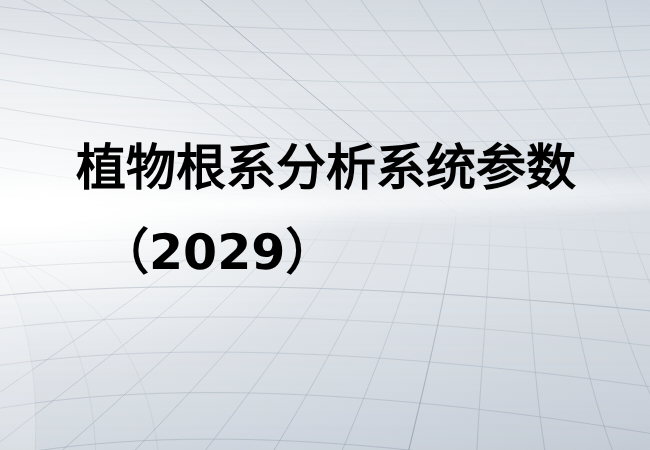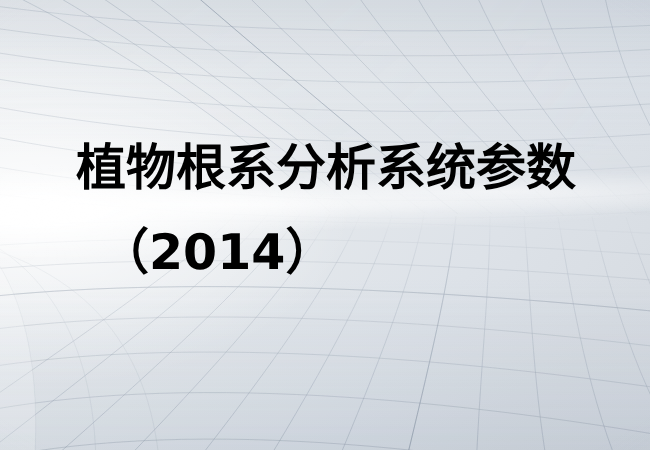--- a/index.html
+++ b/index.html
@@ -230,16 +230,16 @@
   </div>
 
   <div class="bg-layer" id="bg-shade"></div>
 
   <div class="bg-layer" id="bg-sweep"></div>
 
   <div class="bg-layer" id="bg-vignette"></div>
 
   <div id="title-block">
     <div class="title-line" id="title-line-1">植物根系分析系统参数</div>
-    <div class="title-line" id="title-line-2">（2014）</div>
+    <div class="title-line" id="title-line-2">（2029）</div>
   </div>
 
 </div>
 
 </body></html>

